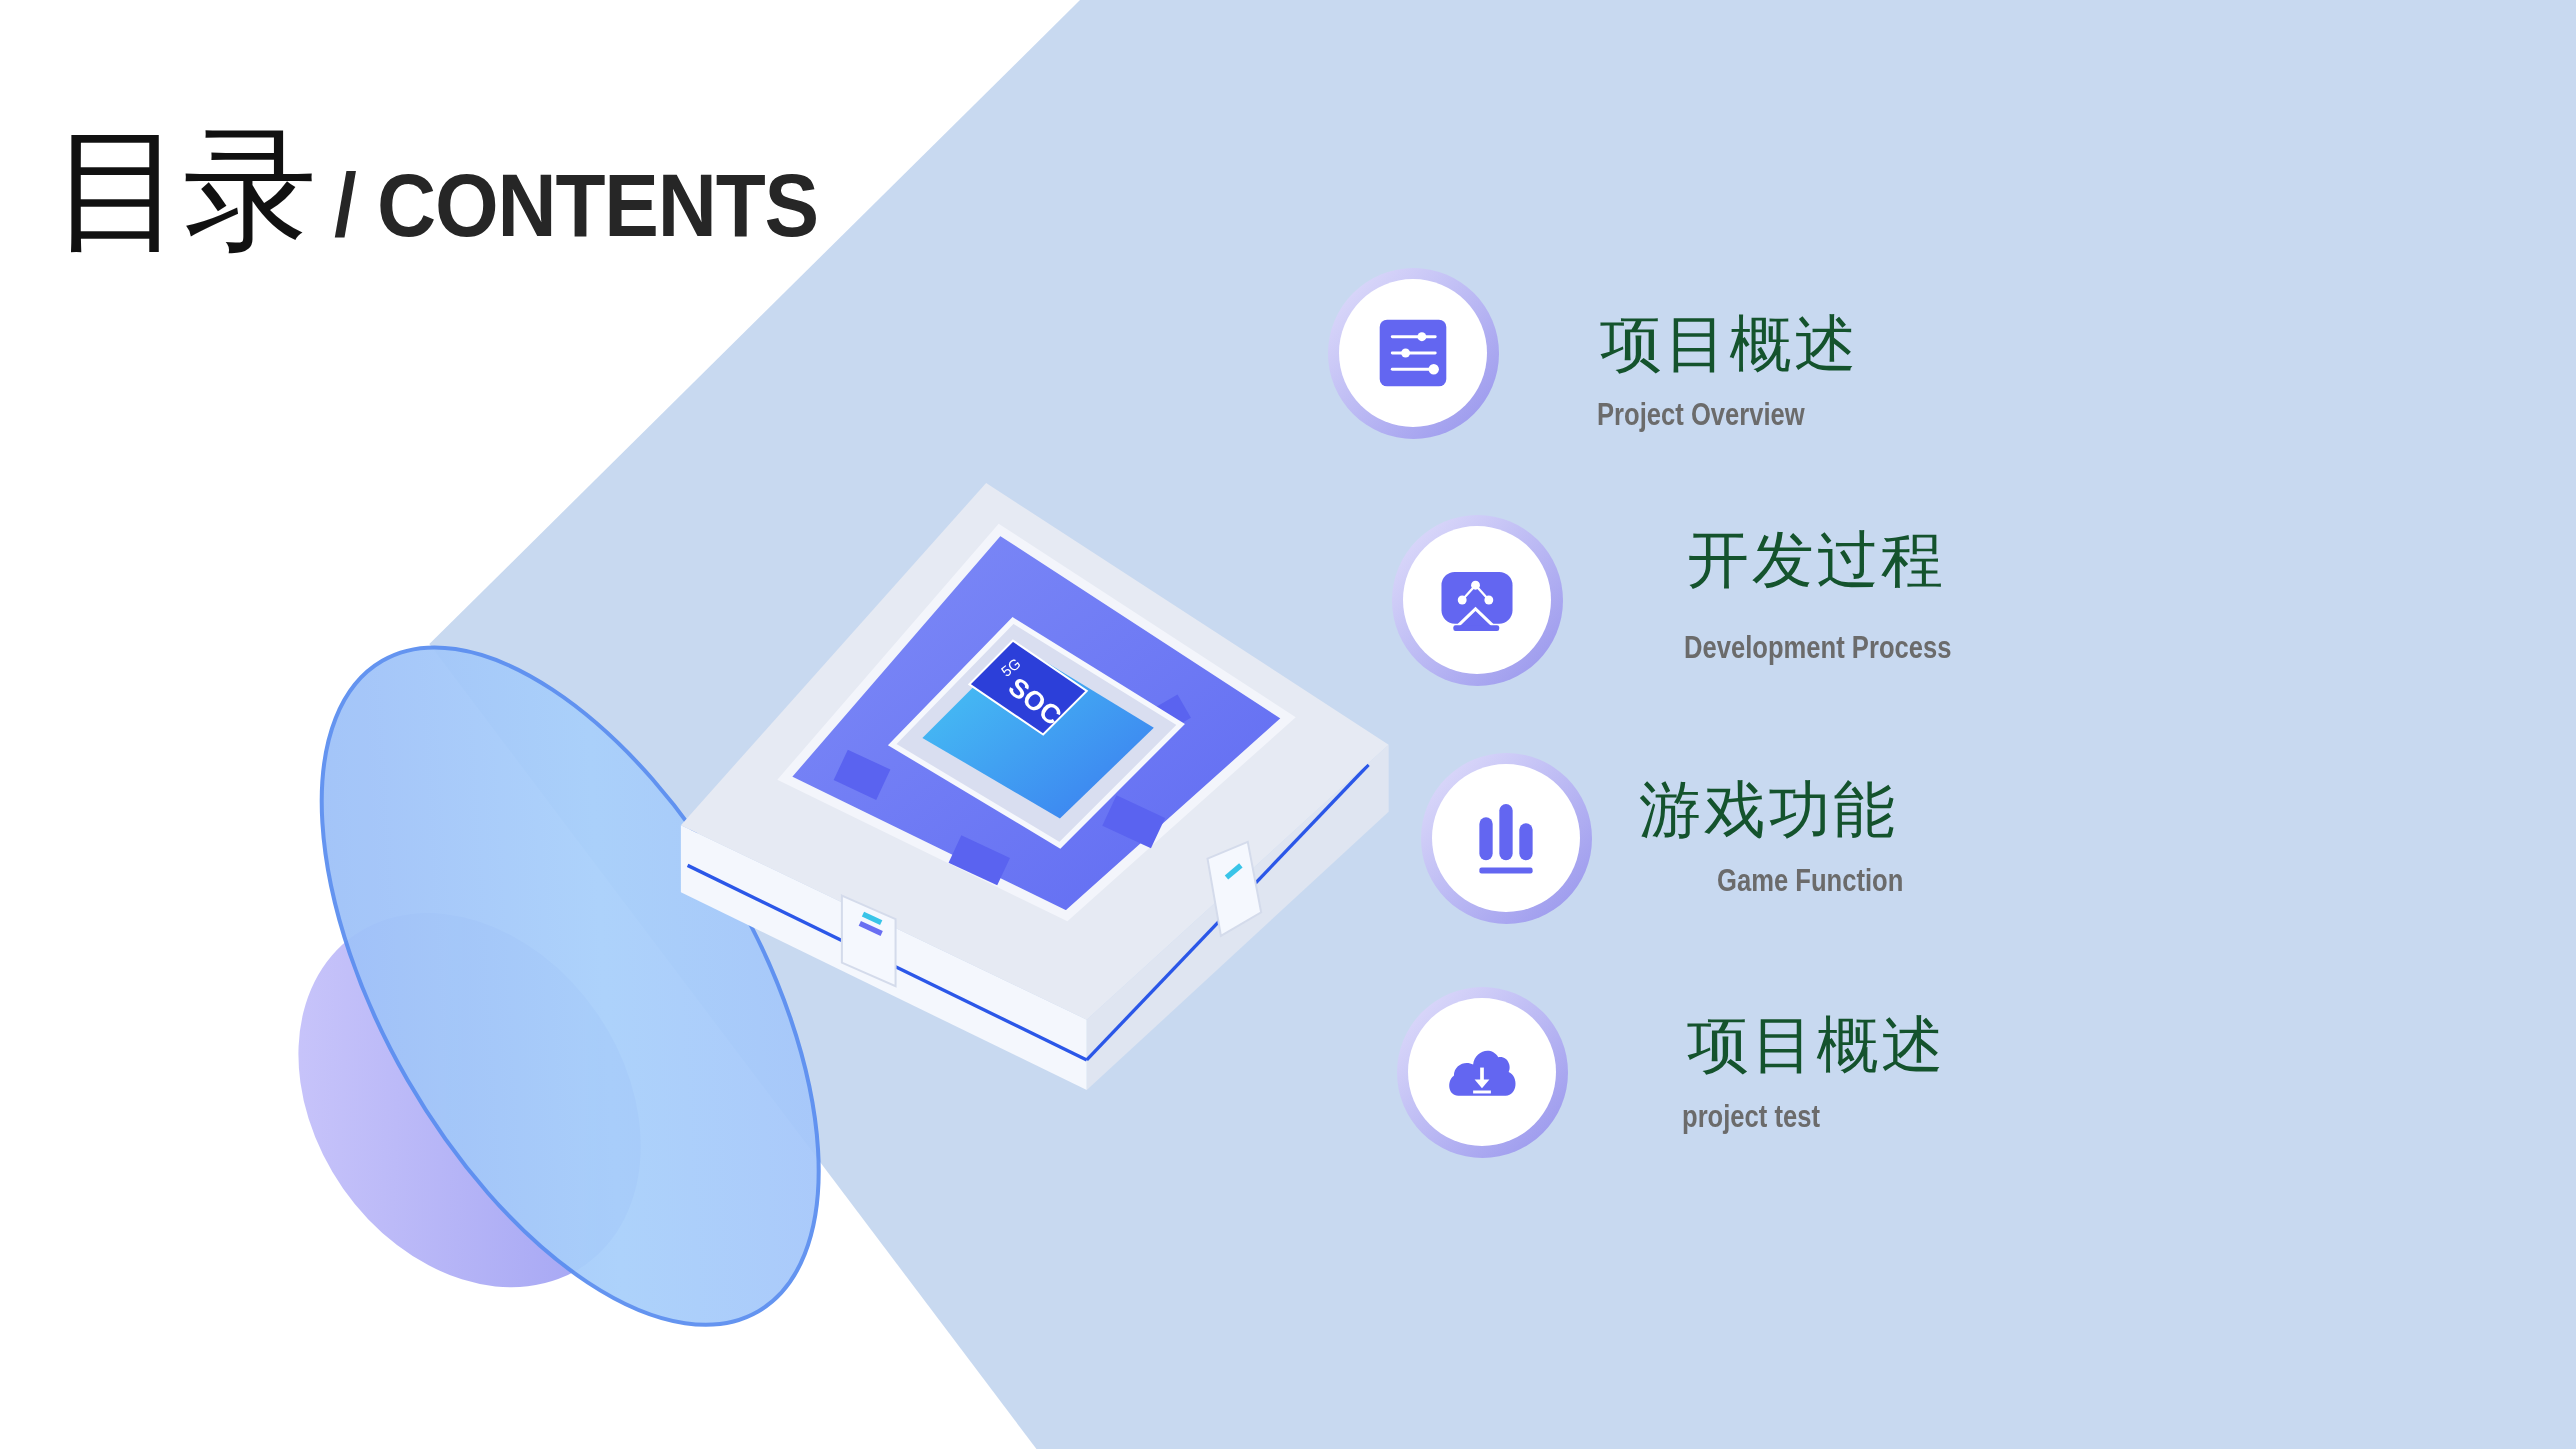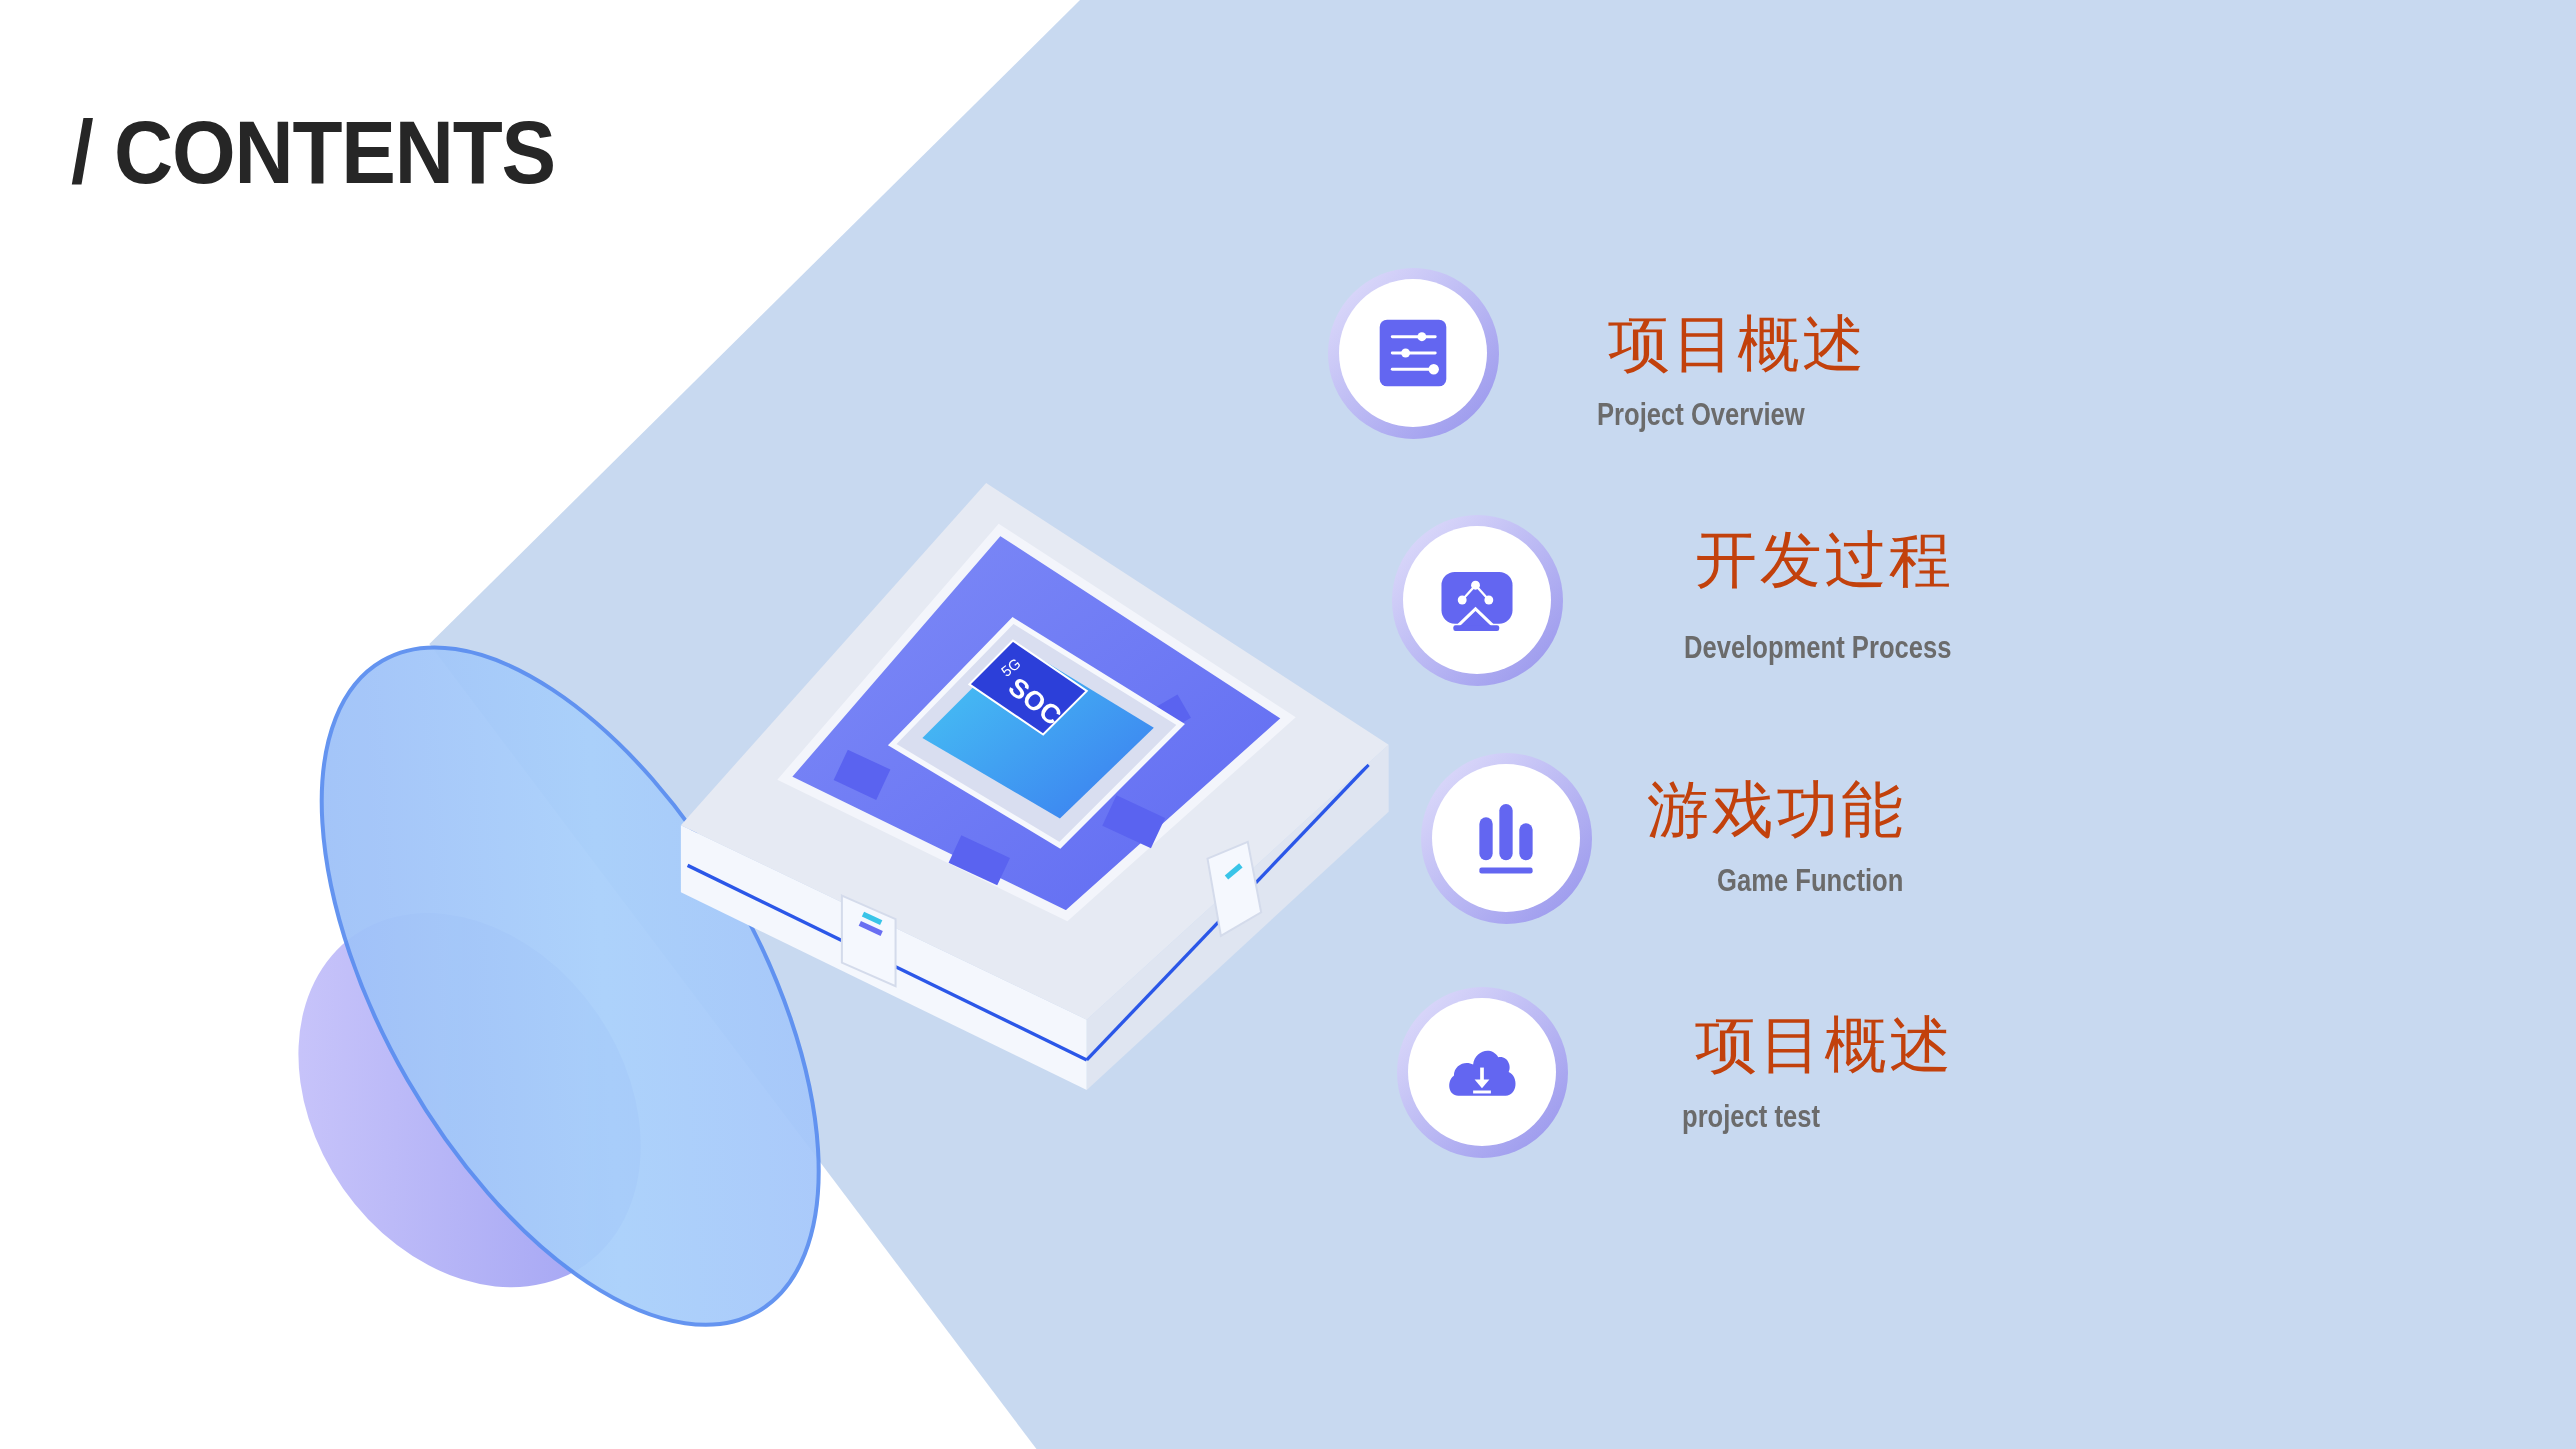--- a/index.html
+++ b/index.html
@@ -8,31 +8,32 @@
   .title { position:absolute; left:52px; top:101px; display:flex; align-items:baseline; white-space:nowrap; }
   .title-cn { font-size:134px; color:#111111; font-family:"DejaVu Sans", sans-serif; font-weight:400; letter-spacing:-2.7px; }
   .title-en { font-size:89px; color:#262626; font-family:"Liberation Sans", sans-serif; font-weight:700; margin-left:19px; letter-spacing:-1.3px; transform:scaleX(0.92); transform-origin:left bottom; }
   .illus { position:absolute; left:0; top:0; width:2576px; height:1449px; pointer-events:none; }
   .item { position:absolute; }
   .circle { position:absolute; width:171px; height:171px; border-radius:50%;
     background: linear-gradient(135deg, #e2e0fb 0%, #b8b6f3 55%, #9593ec 100%);
     box-sizing:border-box; }
   .circle-inner { position:absolute; left:11.4px; top:11.4px; width:148px; height:148px; border-radius:50%; background:#ffffff; display:flex; align-items:center; justify-content:center; }
   .circle-inner svg { width:74px; height:74px; }
-  .item-title { position:absolute; font-size:62px; color:#c2410c; white-space:nowrap; letter-spacing:2.7px; font-family:"DejaVu Sans", sans-serif;margin-left:8px; }
+  .item-title { position:absolute; font-size:62px; color:#14532d; white-space:nowrap; letter-spacing:2.7px; font-family:"DejaVu Sans", sans-serif; }
   .item-sub { position:absolute; font-size:32px; color:#6b6b6b; white-space:nowrap; font-family:"Liberation Sans", sans-serif; font-weight:700; transform:scaleX(0.8); transform-origin:left center; }
 </style>
 </head>
 <body>
 
 <svg class="bg-shape" viewBox="0 0 3840 2160" preserveAspectRatio="none">
   <polygon points="1610,0 3840,0 3840,2160 1545,2160 640,960" fill="#C8D9F0"></polygon>
 </svg>
 
 <div class="title">
+  <span class="title-cn">目录</span>
   <span class="title-en">/ CONTENTS</span>
 </div>
 
 <svg class="illus" viewBox="0 0 3840 2160">
   <defs>
     <linearGradient id="discG" x1="0" y1="0" x2="1" y2="1">
       <stop offset="0" stop-color="#9cbcf7"></stop>
       <stop offset="0.55" stop-color="#a9d0fb"></stop>
       <stop offset="1" stop-color="#a5c4fa"></stop>
     </linearGradient>

